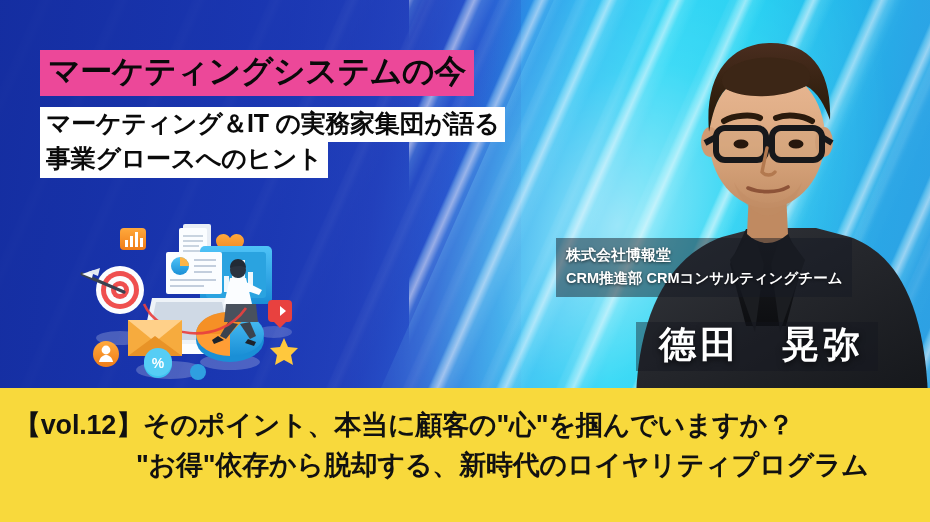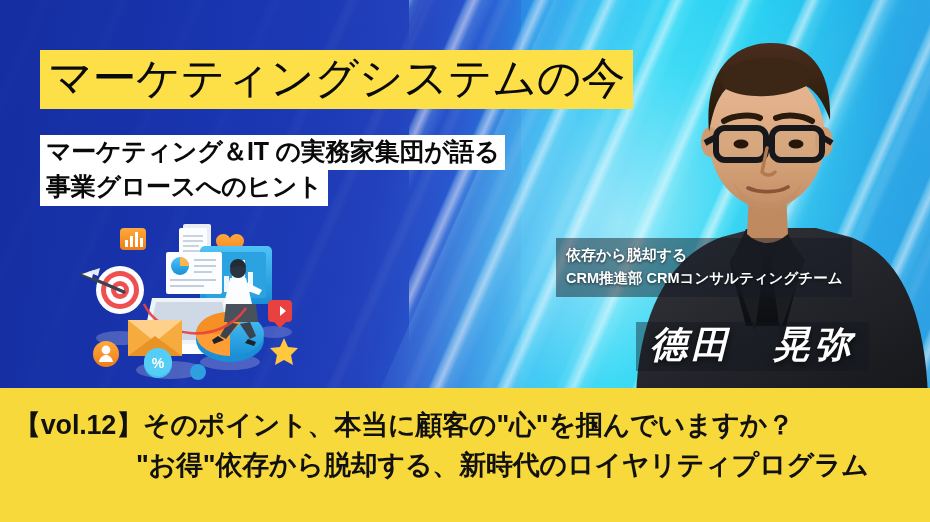--- a/index.html
+++ b/index.html
@@ -66,37 +66,37 @@
       rgba(20,45,160,.92) 0%,
       rgba(24,52,175,.82) 45%,
       rgba(28,60,185,.30) 82%,
       rgba(30,70,190,0) 100%);
   }
 
   
   .title-block{position:absolute;left:40px;top:50px;z-index:6;}
   .main-title{
     display:inline-block;
-    background:#fde047;color:#0a0a0a;
-    font-size:44px;line-height:1.06;
-    font-weight:400;
+    background:#ec4899;color:#0a0a0a;
+    font-size:32px;line-height:1.06;
+    font-weight:700;
     letter-spacing:-.5px;
     padding:5px 8px 7px 8px;
     white-space:nowrap;
   }
   .sub-line{
     display:inline-block;
     background:#ffffff;color:#0a0a0a;
     font-size:25px;line-height:1.1;
     font-weight:700;
     letter-spacing:-.3px;
     padding:3px 6px 5px 6px;
     white-space:nowrap;
   }
-  .sub-row{margin-top:26px;}
+  .sub-row{margin-top:11px;}
   .sub-row2{}
 
   
   .illustration{
     position:absolute;left:78px;top:212px;
     width:240px;height:180px;z-index:5;
   }
   .illustration svg{display:block;width:100%;height:100%;overflow:visible;}
 
   
@@ -116,22 +116,21 @@
     color:#ffffff;font-weight:700;
     font-size:14.5px;line-height:1.52;
     white-space:nowrap;
     text-shadow:0 1px 3px rgba(0,0,0,.65);
   }
   .cred-line.first{font-size:15px;}
 
   .name-box{
     position:absolute;left:636px;top:322px;z-index:7;
     background:rgba(18,22,30,.42);
-    padding:2px 14px 6px 14px;
-    font-style:italic;
+    padding:2px 14px 6px 23px;
   }
   .speaker-name{
     color:#ffffff;font-weight:700;
     font-size:37px;line-height:1.12;
     letter-spacing:4px;
     white-space:nowrap;
     text-shadow:0 2px 6px rgba(0,0,0,.75);
   }
 
   
@@ -376,21 +375,21 @@
         <circle cx="80" cy="152" r="14" fill="#3ec3f0"></circle>
         <circle cx="80" cy="150" r="14" fill="#56cdf5"></circle>
         <text x="80" y="156" font-size="14" font-weight="700" fill="#fff" text-anchor="middle" font-family="Liberation Sans, sans-serif">%</text>
       </g>
 
       <circle cx="120" cy="160" r="8" fill="#2f9fe0"></circle>
     </svg>
   </div>
 
   <div class="cred-box">
-    <div class="cred-line first">依存から脱却する</div>
+    <div class="cred-line first">株式会社博報堂</div>
     <div class="cred-line">CRM推進部 CRMコンサルティングチーム</div>
   </div>
 
   <div class="name-box">
     <div class="speaker-name">德田　晃弥</div>
   </div>
 
   <div class="banner">
     <div class="banner-line banner-line-1">【vol.12】そのポイント、本当に顧客の"心"を掴んでいますか？</div>
     <div class="banner-line banner-line-2">"お得"依存から脱却する、新時代のロイヤリティプログラム</div>

